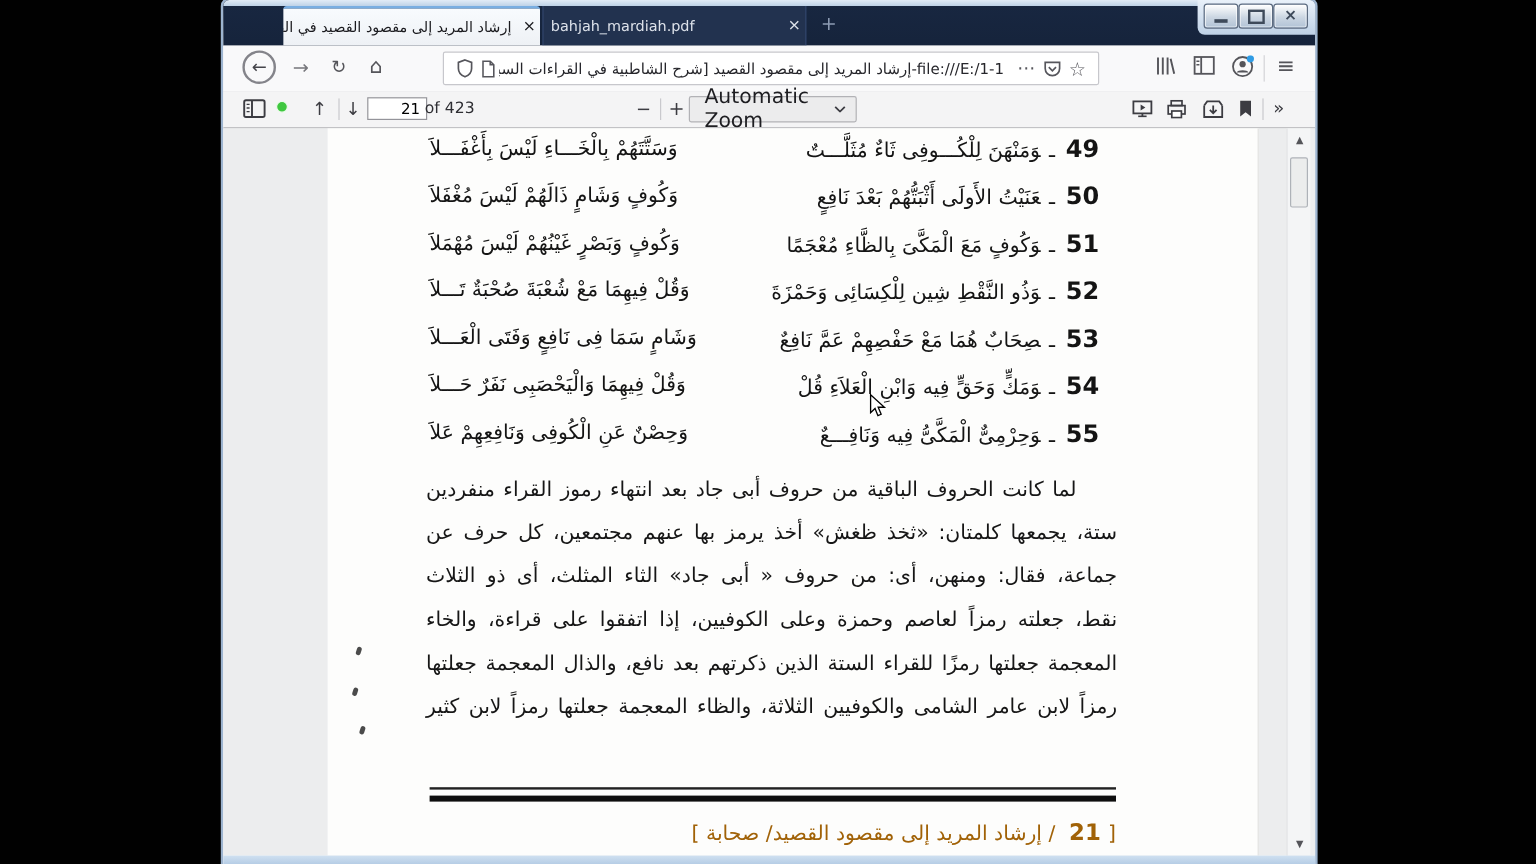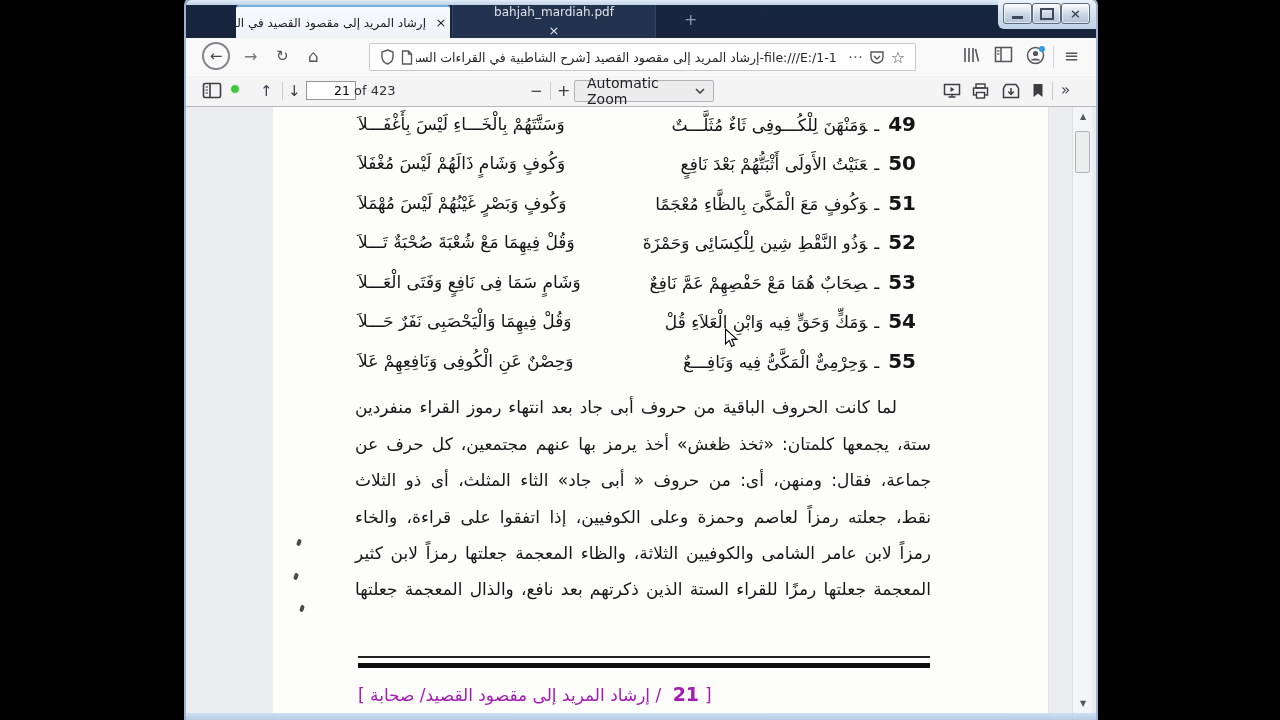--- a/index.html
+++ b/index.html
@@ -4,21 +4,21 @@
 <style>
   html,body{margin:0;padding:0;background:#000;font-family:"DejaVu Sans",sans-serif;}
   #stage{position:relative;width:1280px;height:720px;overflow:hidden;background:#010101;}
   .abs{position:absolute;}
   #win{position:absolute;left:186px;top:0;width:910px;height:720px;background:#f9f9fa;border-radius:5px 5px 0 0;overflow:hidden;box-shadow:0 0 0 2px #9db4cf;}
   
   .tabbar{position:absolute;left:0;top:0;width:910px;height:38px;background:linear-gradient(#182741,#13203517);background-color:#16243c;}
   .topedge{position:absolute;left:0;top:0;width:910px;height:5px;background:linear-gradient(#e2ecf7,#bed2e7);}
   .tab{position:absolute;top:5px;height:33px;display:flex;align-items:center;box-sizing:border-box;}
   .tab1{left:50px;width:214px;background:linear-gradient(#f8fbfe,#eef1f5);border-radius:3px 3px 0 0;border-top:2px solid #79aee2;color:#1a1a1e;}
-  .tab2{left:266px;width:204px;background:#22324f;border-left:1px solid #31456b;border-right:1px solid #31456b;color:#dde2ea;flex-direction:column;}
+  .tab2{left:266px;width:220px;background:#22324f;border-left:1px solid #31456b;border-right:1px solid #31456b;color:#dde2ea;}
   .tabtitle{flex:1;font-size:12px;white-space:nowrap;overflow:hidden;padding:0 6px;}
   .tabclose{width:18px;text-align:center;font-size:13px;cursor:default;}
   .newtab{position:absolute;left:498px;top:10px;color:#8b9ab2;font-size:16px;}
   .ctrlplate{position:absolute;right:0;top:0;width:98px;height:29px;background:linear-gradient(#e9f1fa,#bed1e6);border-radius:0 0 0 6px;}
   .wbtn{position:absolute;top:3px;width:27px;height:19px;border:1px solid #5c6b80;border-radius:3px;background:linear-gradient(#ffffff,#cbd6e2 55%,#b2c3d6);box-shadow:inset 0 0 0 1px rgba(255,255,255,.65);display:flex;align-items:center;justify-content:center;}
   .wbtn .bar{width:11px;height:3px;background:#3e4a5a;margin-top:8px;}
   .wbtn .box{width:10px;height:8px;border:2px solid #3e4a5a;}
   .wbtn .x{font-size:13px;font-weight:bold;color:#3e4a5a;line-height:1;}
   
   .navbar{position:absolute;left:0;top:38px;width:910px;height:38px;background:#f9f9fa;border-bottom:1px solid #d4d4d8;}
@@ -27,36 +27,36 @@
   .urlbar{position:absolute;left:183px;top:5px;width:547px;height:28px;background:#fff;border:1px solid #c7c7cc;border-radius:2px;box-sizing:border-box;display:flex;align-items:center;padding:0 7px;}
   .urltext{flex:1;direction:rtl;font-size:12.5px;color:#26262b;white-space:nowrap;overflow:hidden;padding:0 8px;}
   .ubicon{color:#56565c;display:flex;align-items:center;margin:0 3px;}
   .navsep{position:absolute;top:8px;width:1px;height:22px;background:#d4d4d8;}
   
   .pdfbar{position:absolute;left:0;top:76px;width:910px;height:31px;background:#f4f4f5;border-bottom:1px solid #b6b6ba;box-sizing:border-box;}
   .picon{position:absolute;color:#3c3c42;text-align:center;}
   .pagenum{position:absolute;left:120px;top:5px;width:50px;height:19px;border:1px solid #94949a;background:#fff;font-size:12.5px;text-align:right;padding:0 5px 0 0;box-sizing:border-box;font-family:"DejaVu Sans",sans-serif;}
   .oftotal{position:absolute;left:168px;top:7px;font-size:13px;color:#2e2e33;}
   .zoomsel{position:absolute;left:388px;top:4px;width:140px;height:22px;background:#ececed;border:1px solid #b2b2b6;border-radius:2px;box-sizing:border-box;display:flex;align-items:center;}
-  .zoomsel span{flex:1;font-size:14px;color:#1e1e22;padding-left:12px;}
+  .zoomsel span{flex:1;font-size:17px;color:#1e1e22;padding-left:12px;}
   .psep{position:absolute;top:6px;width:1px;height:18px;background:#c9c9cd;}
   .greendot{position:absolute;left:28px;top:2px;width:8px;height:8px;border-radius:50%;background:#3fc73f;border:1px solid #eafbea;}
   
   .viewer{position:absolute;left:0;top:107px;width:910px;height:606px;background:#ecedee;}
   .page{position:absolute;left:87px;top:0;width:775px;height:606px;background:#fdfdfc;border-right:1px solid #e2e2e0;}
   .verses{position:absolute;left:85px;top:-3px;width:558px;direction:rtl;}
   .vline{display:flex;justify-content:space-between;align-items:center;height:39.5px;font-size:17px;color:#141414;white-space:nowrap;}
   .vnum{font-size:20px;font-weight:bold;letter-spacing:1px;margin-left:4px;}
   .vsep{margin:0 5px 0 7px;}
   .prose{position:absolute;left:82px;top:283px;width:576px;direction:rtl;}
   .pline{height:36.2px;line-height:36.2px;font-size:17px;color:#161616;text-align:justify;text-align-last:justify;white-space:nowrap;}
   .pline.first{padding-right:34px;font-family:Liberation Serif, serif;}
   .pline.last{text-align-last:right;}
   .rule{position:absolute;left:85px;top:549px;width:572px;height:5px;border-top:2px solid #222;border-bottom:5px solid #0e0e0e;box-sizing:content-box;}
-  .pfooter{position:absolute;left:85px;top:576px;width:572px;direction:rtl;text-align:left;font-size:17px;color:#a21caf;}
+  .pfooter{position:absolute;left:85px;top:576px;width:572px;direction:rtl;text-align:right;font-size:17px;color:#a16207;}
   .pfooter .fnum{font-weight:bold;font-size:19px;padding:0 6px;}
   .speck{position:absolute;width:4px;height:7px;background:#2c2c2c;border-radius:2px;transform:rotate(18deg);opacity:.85;}
   
   .sbar{position:absolute;left:886px;top:0;width:20px;height:606px;background:#f4f5f6;border-left:1px solid #e0e1e3;box-sizing:border-box;}
   .sbtn{position:absolute;left:2px;width:16px;height:15px;color:#55555a;font-size:8px;text-align:center;line-height:15px;}
   .sthumb{position:absolute;left:2px;top:24px;width:15px;height:42px;background:#eceded;border:1px solid #aeb2b8;border-radius:2px;box-sizing:border-box;}
   .botedge{position:absolute;left:0;top:713px;width:910px;height:7px;background:linear-gradient(#cfe0f1,#b6cde5);}
   svg{display:block;}
 </style>
 </head>
@@ -239,22 +239,22 @@
               <span><span class="vnum">55</span><span class="vsep">ـ</span><span>وَحِرْمِىٌّ الْمَكَّىُّ فِيه وَنَافِـــعٌ</span></span>
               <span>وَحِصْنٌ عَنِ الْكُوفِى وَنَافِعِهِمْ عَلاَ</span>
             </div>
         </div>
 
         <div class="prose">
           <div class="pline first">لما كانت الحروف الباقية من حروف أبى جاد بعد انتهاء رموز القراء منفردين</div>
           <div class="pline">ستة، يجمعها كلمتان: «ثخذ ظغش» أخذ يرمز بها عنهم مجتمعين، كل حرف عن</div>
           <div class="pline">جماعة، فقال: ومنهن، أى: من حروف « أبى جاد» الثاء المثلث، أى ذو الثلاث</div>
           <div class="pline">نقط، جعلته رمزاً لعاصم وحمزة وعلى الكوفيين، إذا اتفقوا على قراءة، والخاء</div>
+          <div class="pline">المعجمة جعلتها رمزًا للقراء الستة الذين ذكرتهم بعد نافع، والذال المعجمة جعلتها</div>
           <div class="pline">رمزاً لابن عامر الشامى والكوفيين الثلاثة، والظاء المعجمة جعلتها رمزاً لابن كثير</div>
-          <div class="pline">المعجمة جعلتها رمزًا للقراء الستة الذين ذكرتهم بعد نافع، والذال المعجمة جعلتها</div>
         </div>
 
         <div class="rule"></div>
 
         <div class="pfooter"><span>[</span><span class="fnum">21</span><span> / إرشاد المريد إلى مقصود القصيد/ صحابة ]</span></div>
 
         <div class="speck" style="left:24px;top:432px;"></div>
         <div class="speck" style="left:21px;top:466px;"></div>
         <div class="speck" style="left:27px;top:498px;"></div>
       </div>

